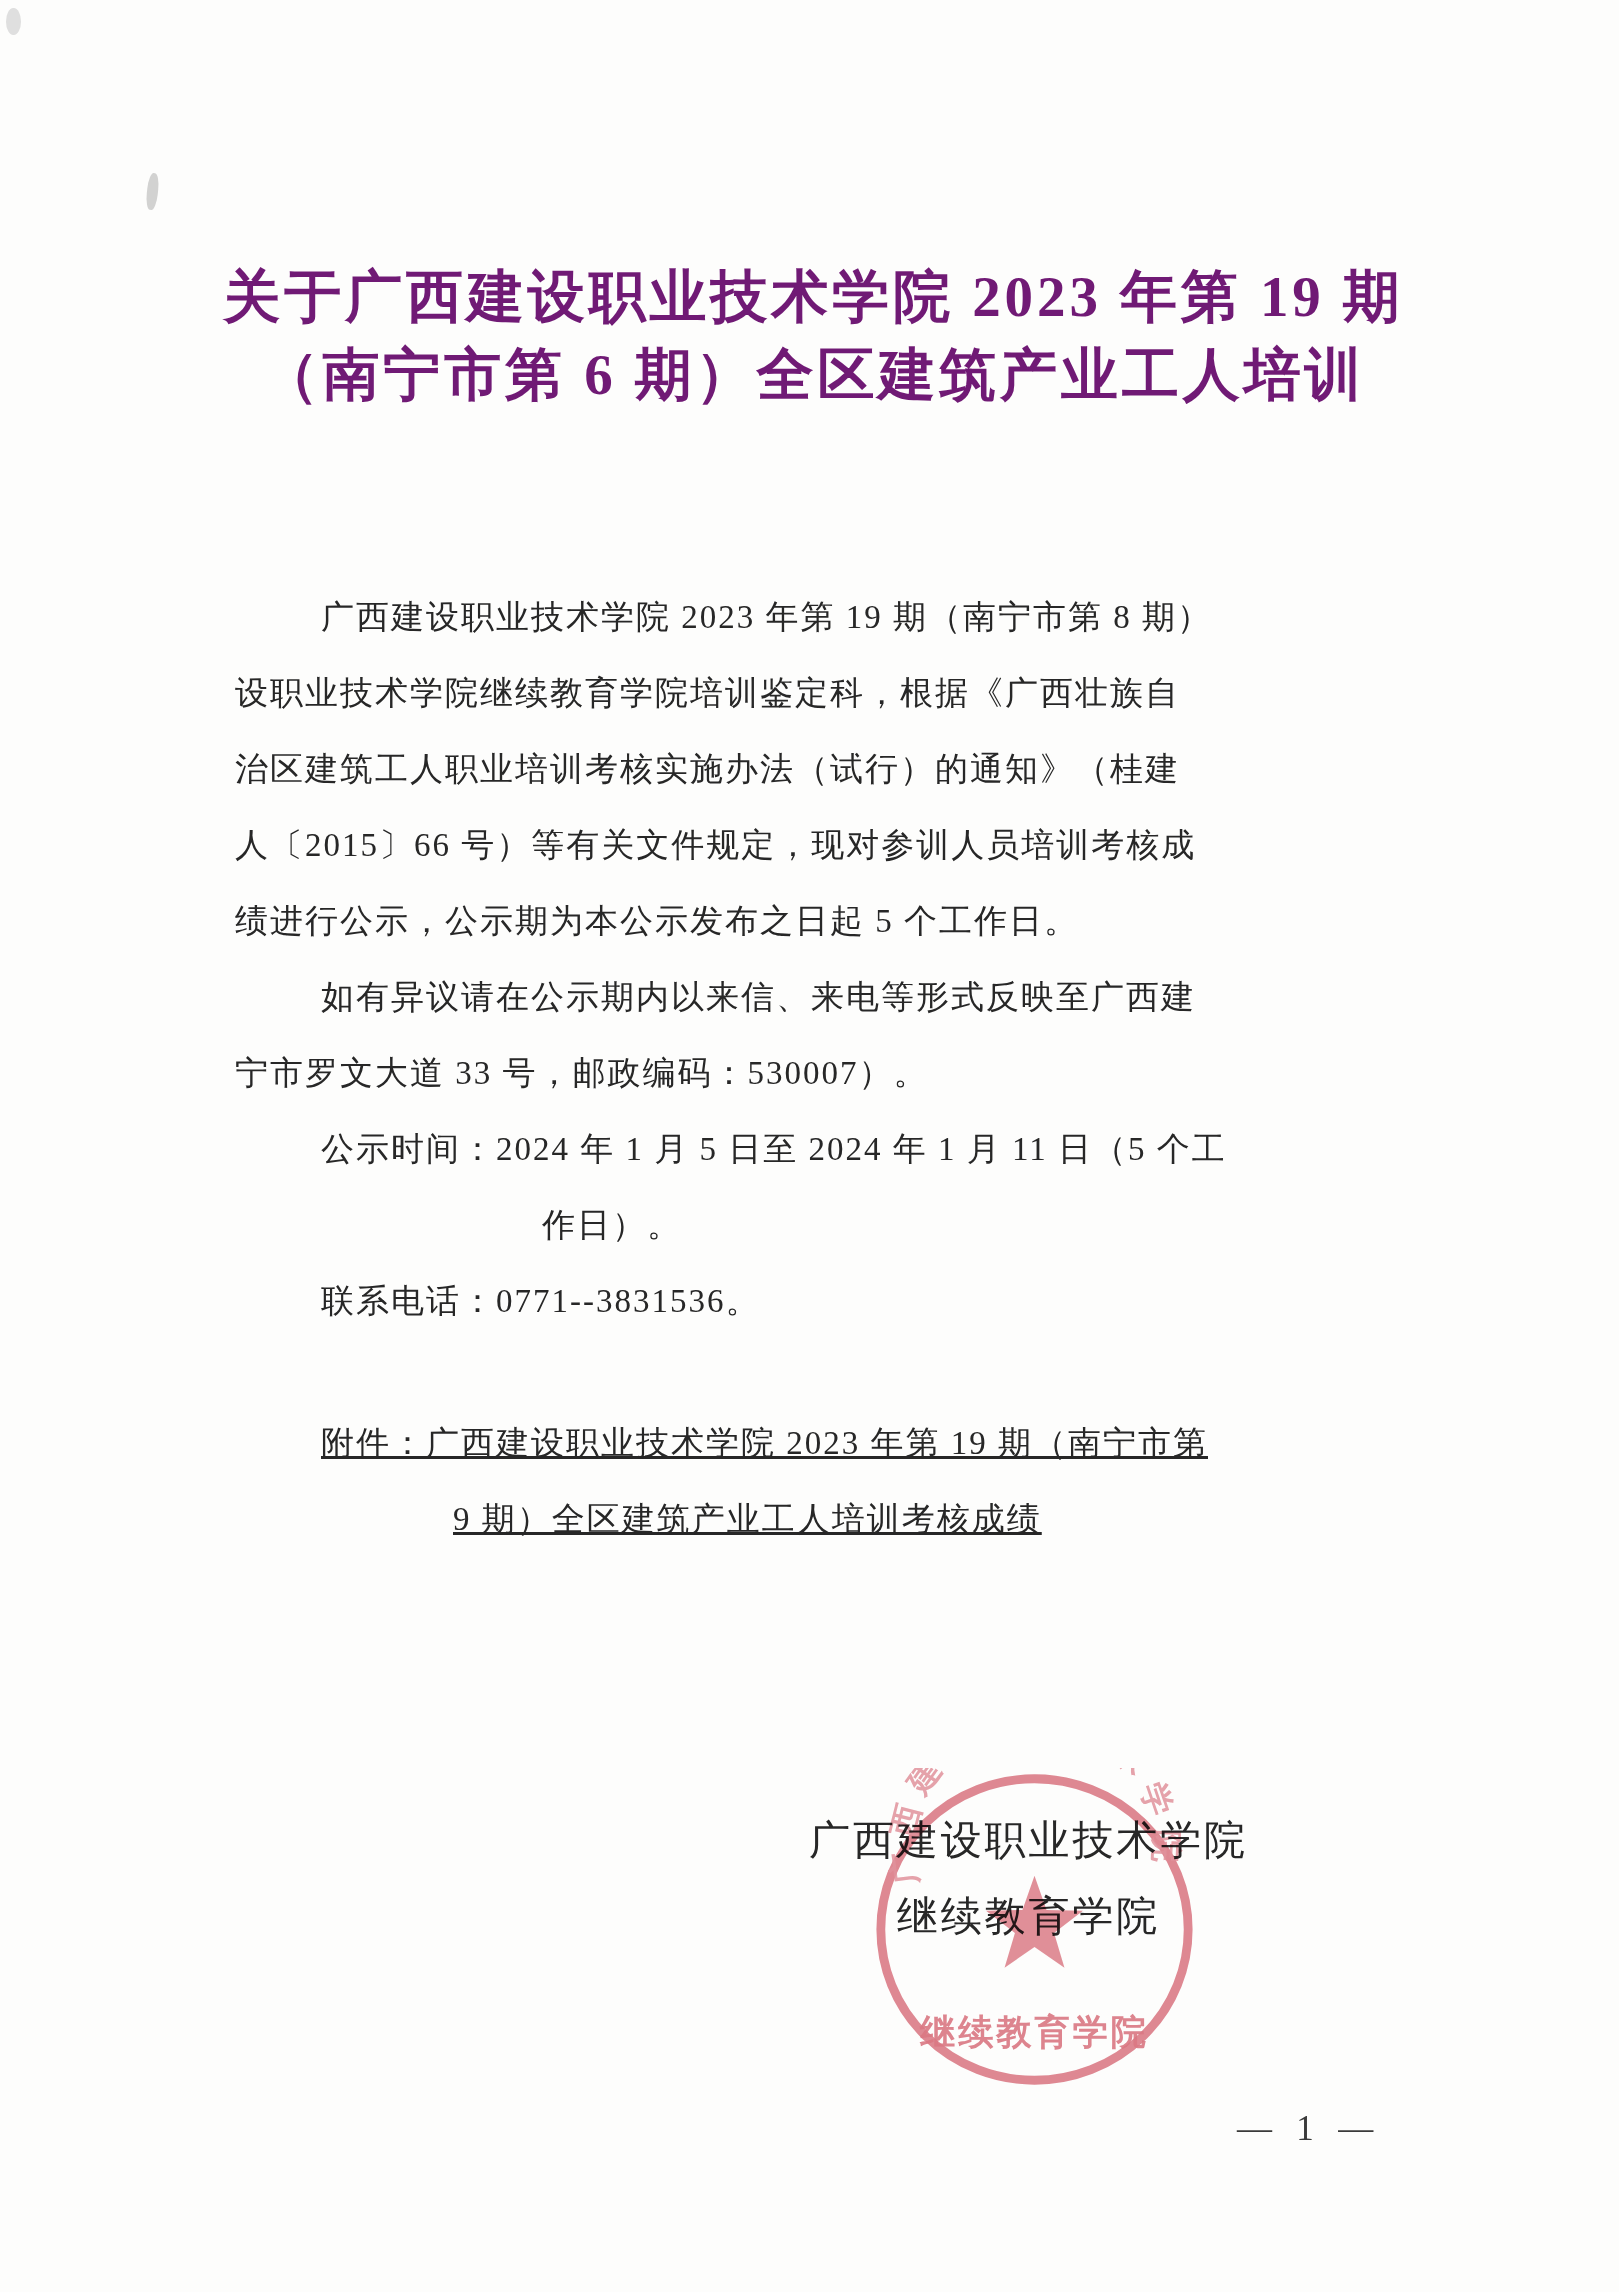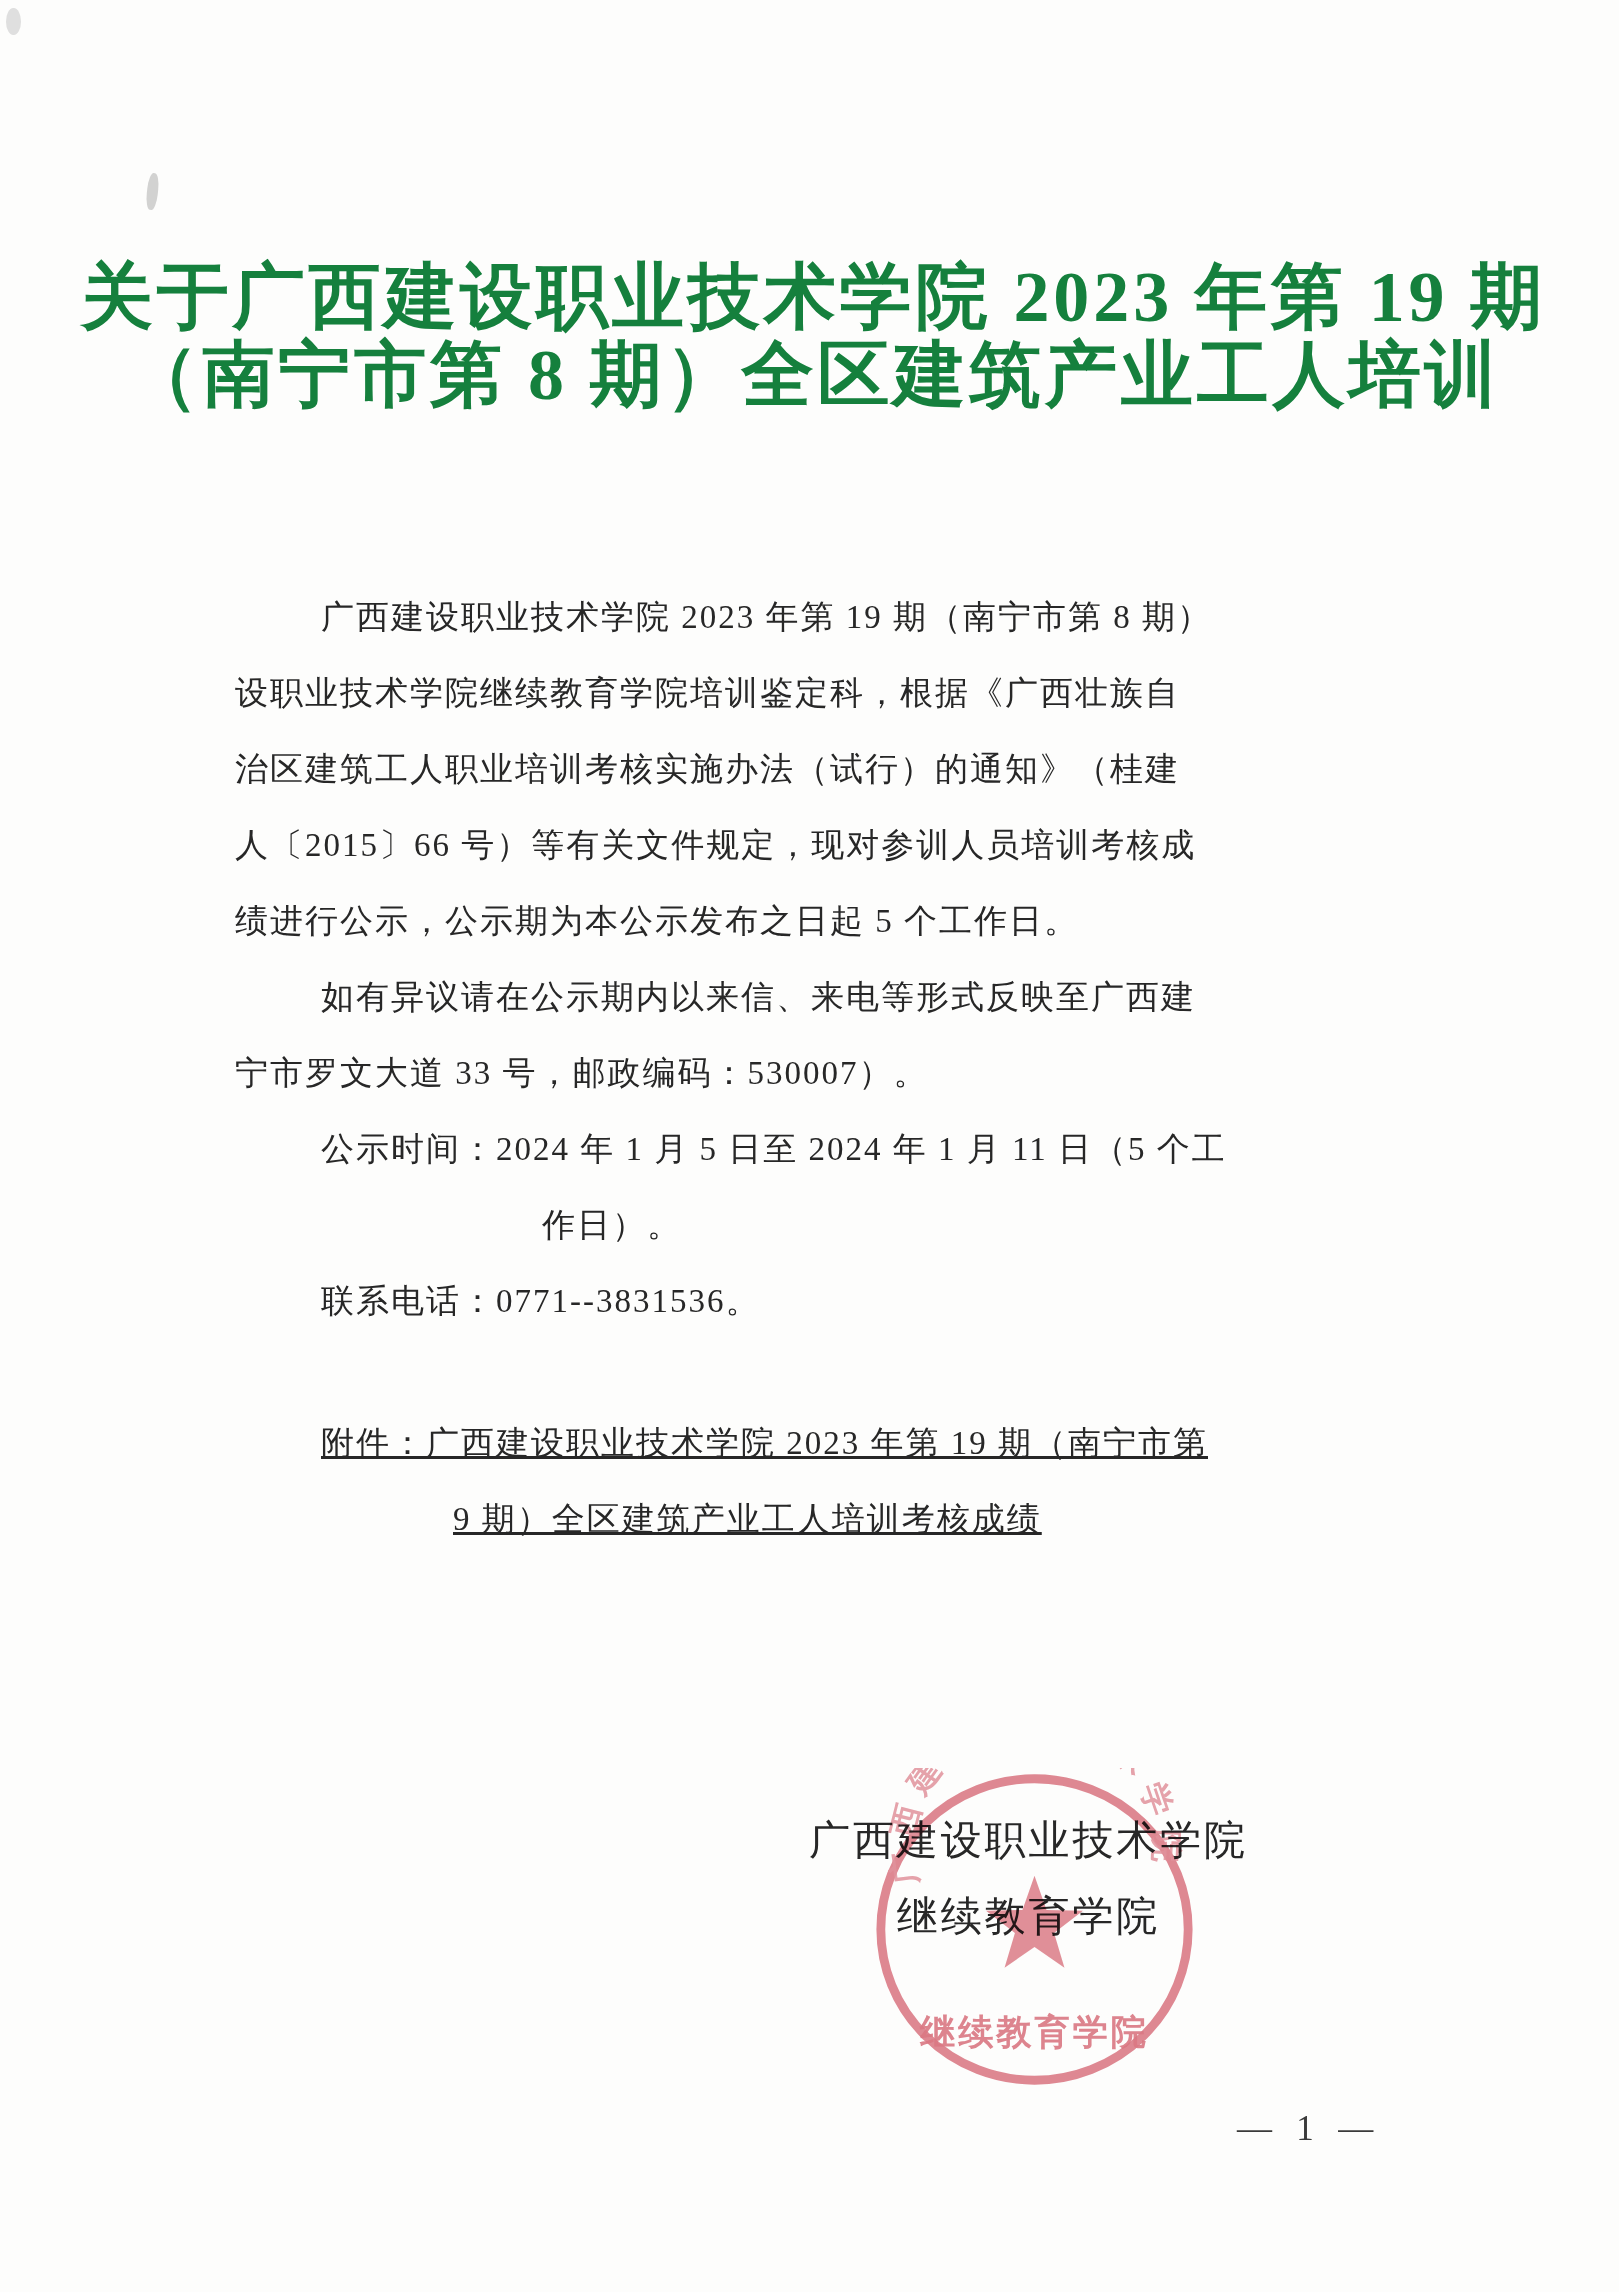--- a/index.html
+++ b/index.html
@@ -9,23 +9,23 @@
     margin:0 auto;
     background:#fdfdfc;
     color:#272727;
     font-family:"Liberation Serif","DejaVu Serif",serif;
     overflow:hidden;
   }
   .title{
     position:absolute;top:258px;left:8px;right:0;
     text-align:center;
     font-weight:700;
-    font-size:72px;line-height:78px;
+    font-size:57px;line-height:78px;
     letter-spacing:3.9px;
-    color:#15803d;
+    color:#701a75;
   }
   .content{
     position:absolute;top:579px;left:235px;width:1172px;
     font-size:33px;line-height:76px;letter-spacing:2px;
     white-space:nowrap;
   }
   .line{height:76px;}
   .indent{padding-left:86px;}
   .indent-deep{padding-left:307px;}
   .attachment{margin-top:66px;text-decoration:underline;}
@@ -57,21 +57,21 @@
 </head>
 <body>
 
 <div class="page">
 
   <div class="smudge s1"></div>
   <div class="smudge s2"></div>
 
   <div class="title">
     <div class="tline">关于广西建设职业技术学院 2023 年第 19 期</div>
-    <div class="tline">（南宁市第 8 期）全区建筑产业工人培训</div>
+    <div class="tline">（南宁市第 6 期）全区建筑产业工人培训</div>
   </div>
 
   <div class="content">
     <div class="line indent">广西建设职业技术学院 2023 年第 19 期（南宁市第 8 期）</div>
     <div class="line">设职业技术学院继续教育学院培训鉴定科，根据《广西壮族自</div>
     <div class="line">治区建筑工人职业培训考核实施办法（试行）的通知》（桂建</div>
     <div class="line">人〔2015〕66 号）等有关文件规定，现对参训人员培训考核成</div>
     <div class="line">绩进行公示，公示期为本公示发布之日起 5 个工作日。</div>
 
     <div class="line indent">如有异议请在公示期内以来信、来电等形式反映至广西建</div>

